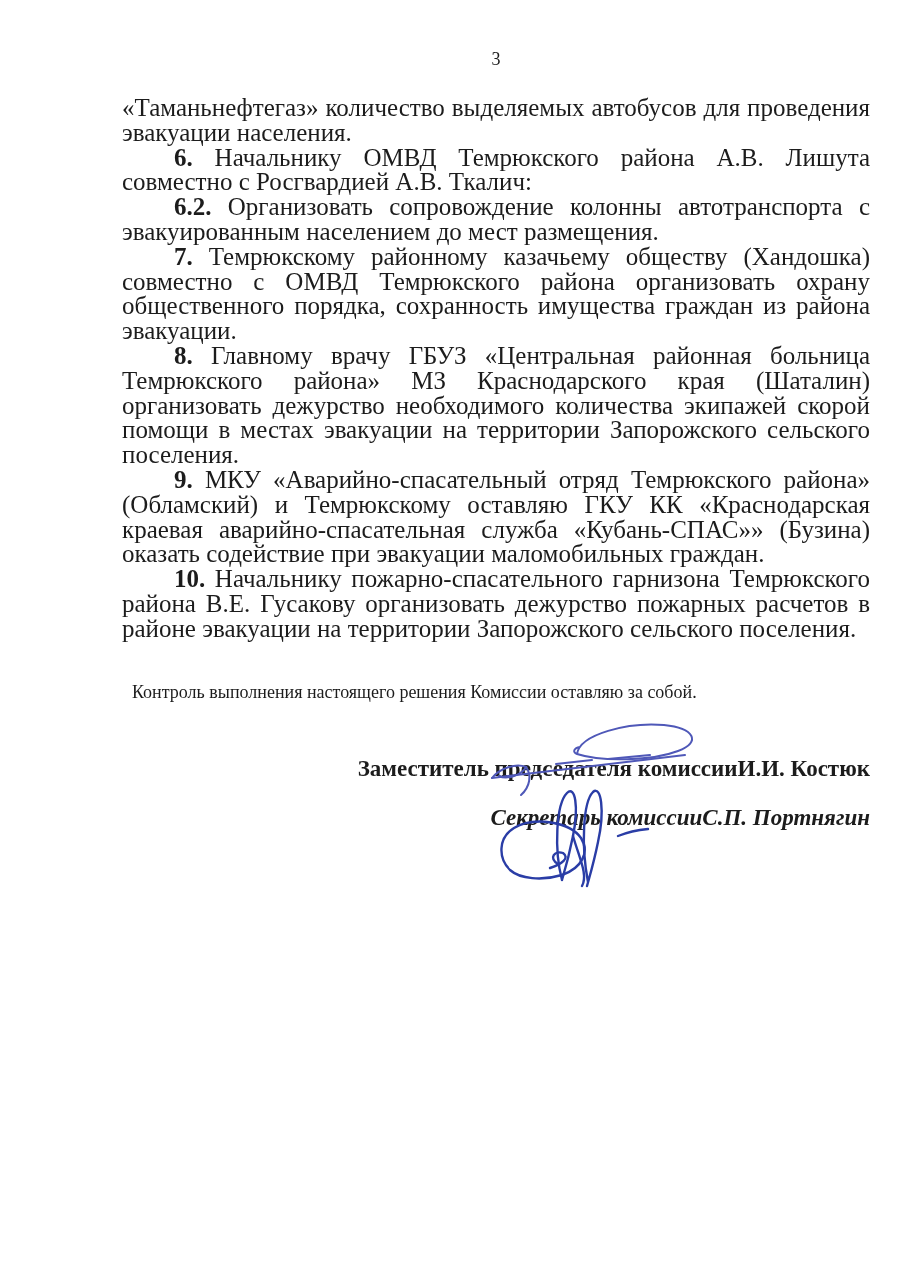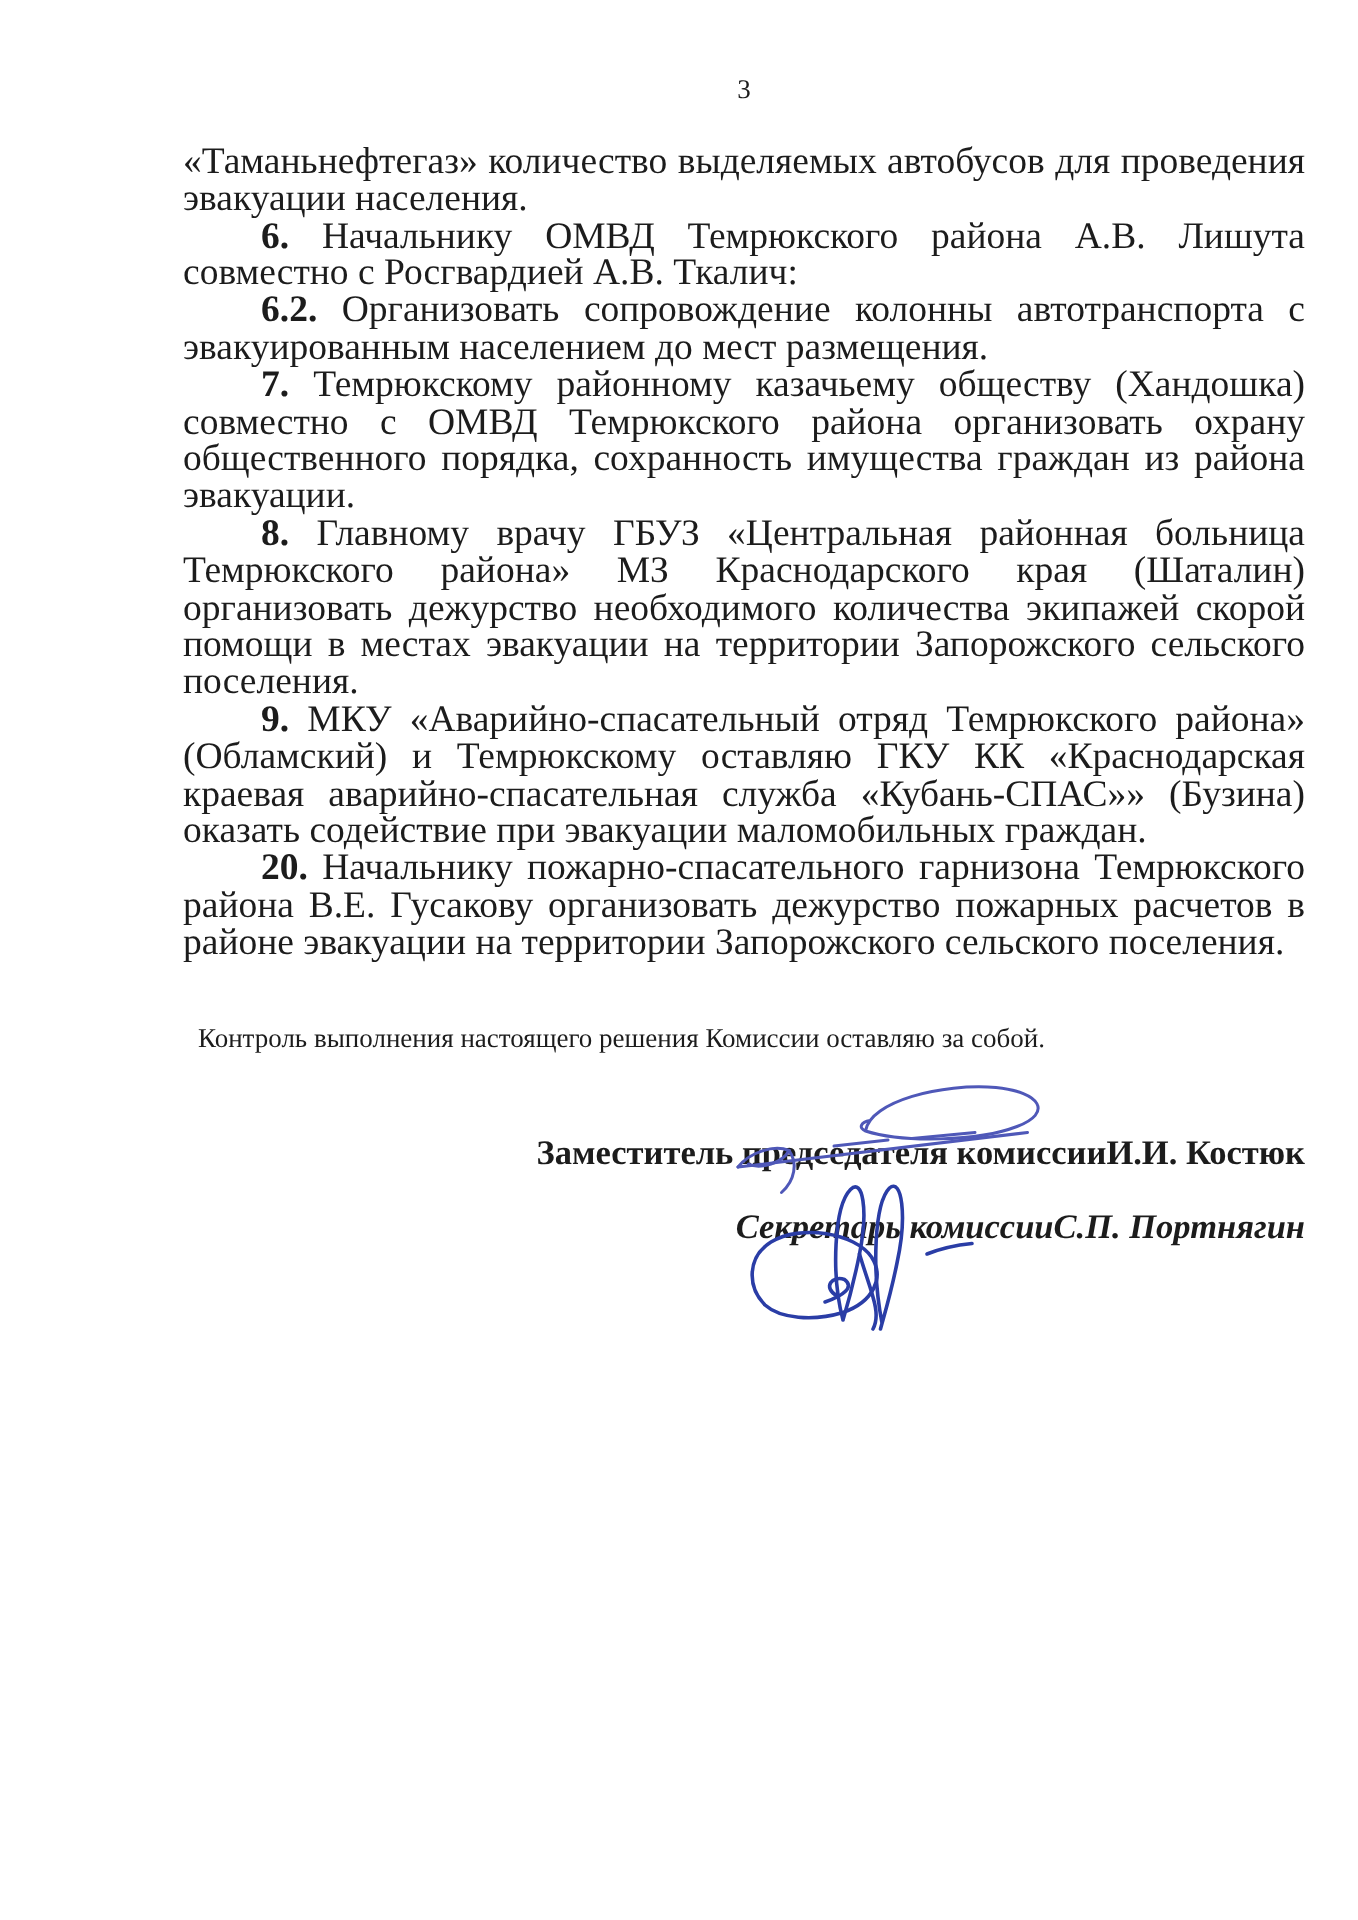--- a/index.html
+++ b/index.html
@@ -90,21 +90,21 @@
 
 
   <p class="para"><span class="para-num">6.2.</span> <span>Организовать сопровождение колонны автотранспорта с эвакуированным населением до мест размещения.</span></p>
 
   <p class="para"><span class="para-num">7.</span> <span>Темрюкскому районному казачьему обществу (Хандошка) совместно с ОМВД Темрюкского района организовать охрану общественного порядка, сохранность имущества граждан из района эвакуации.</span></p>
 
   <p class="para"><span class="para-num">8.</span> <span>Главному врачу ГБУЗ «Центральная районная больница Темрюкского района» МЗ Краснодарского края (Шаталин) организовать дежурство необходимого количества экипажей скорой помощи в местах эвакуации на территории Запорожского сельского поселения.</span></p>
 
   <p class="para"><span class="para-num">9.</span> <span>МКУ «Аварийно-спасательный отряд Темрюкского района» (Обламский) и Темрюкскому оставляю ГКУ КК «Краснодарская краевая аварийно-спасательная служба «Кубань-СПАС»» (Бузина) оказать содействие при эвакуации маломобильных граждан.</span></p>
 
-  <p class="para"><span class="para-num">20.</span> <span>Начальнику пожарно-спасательного гарнизона Темрюкского района В.Е. Гусакову организовать дежурство пожарных расчетов в районе эвакуации на территории Запорожского сельского поселения.</span></p>
+  <p class="para"><span class="para-num">10.</span> <span>Начальнику пожарно-спасательного гарнизона Темрюкского района В.Е. Гусакову организовать дежурство пожарных расчетов в районе эвакуации на территории Запорожского сельского поселения.</span></p>
 
   <p class="control-line">Контроль выполнения настоящего решения Комиссии оставляю за собой.</p>
 
   <div class="sig-block">
 
     <div class="sig-row">
       <span>Заместитель председателя комиссии</span>
       <span>И.И. Костюк</span>
     </div>
 

